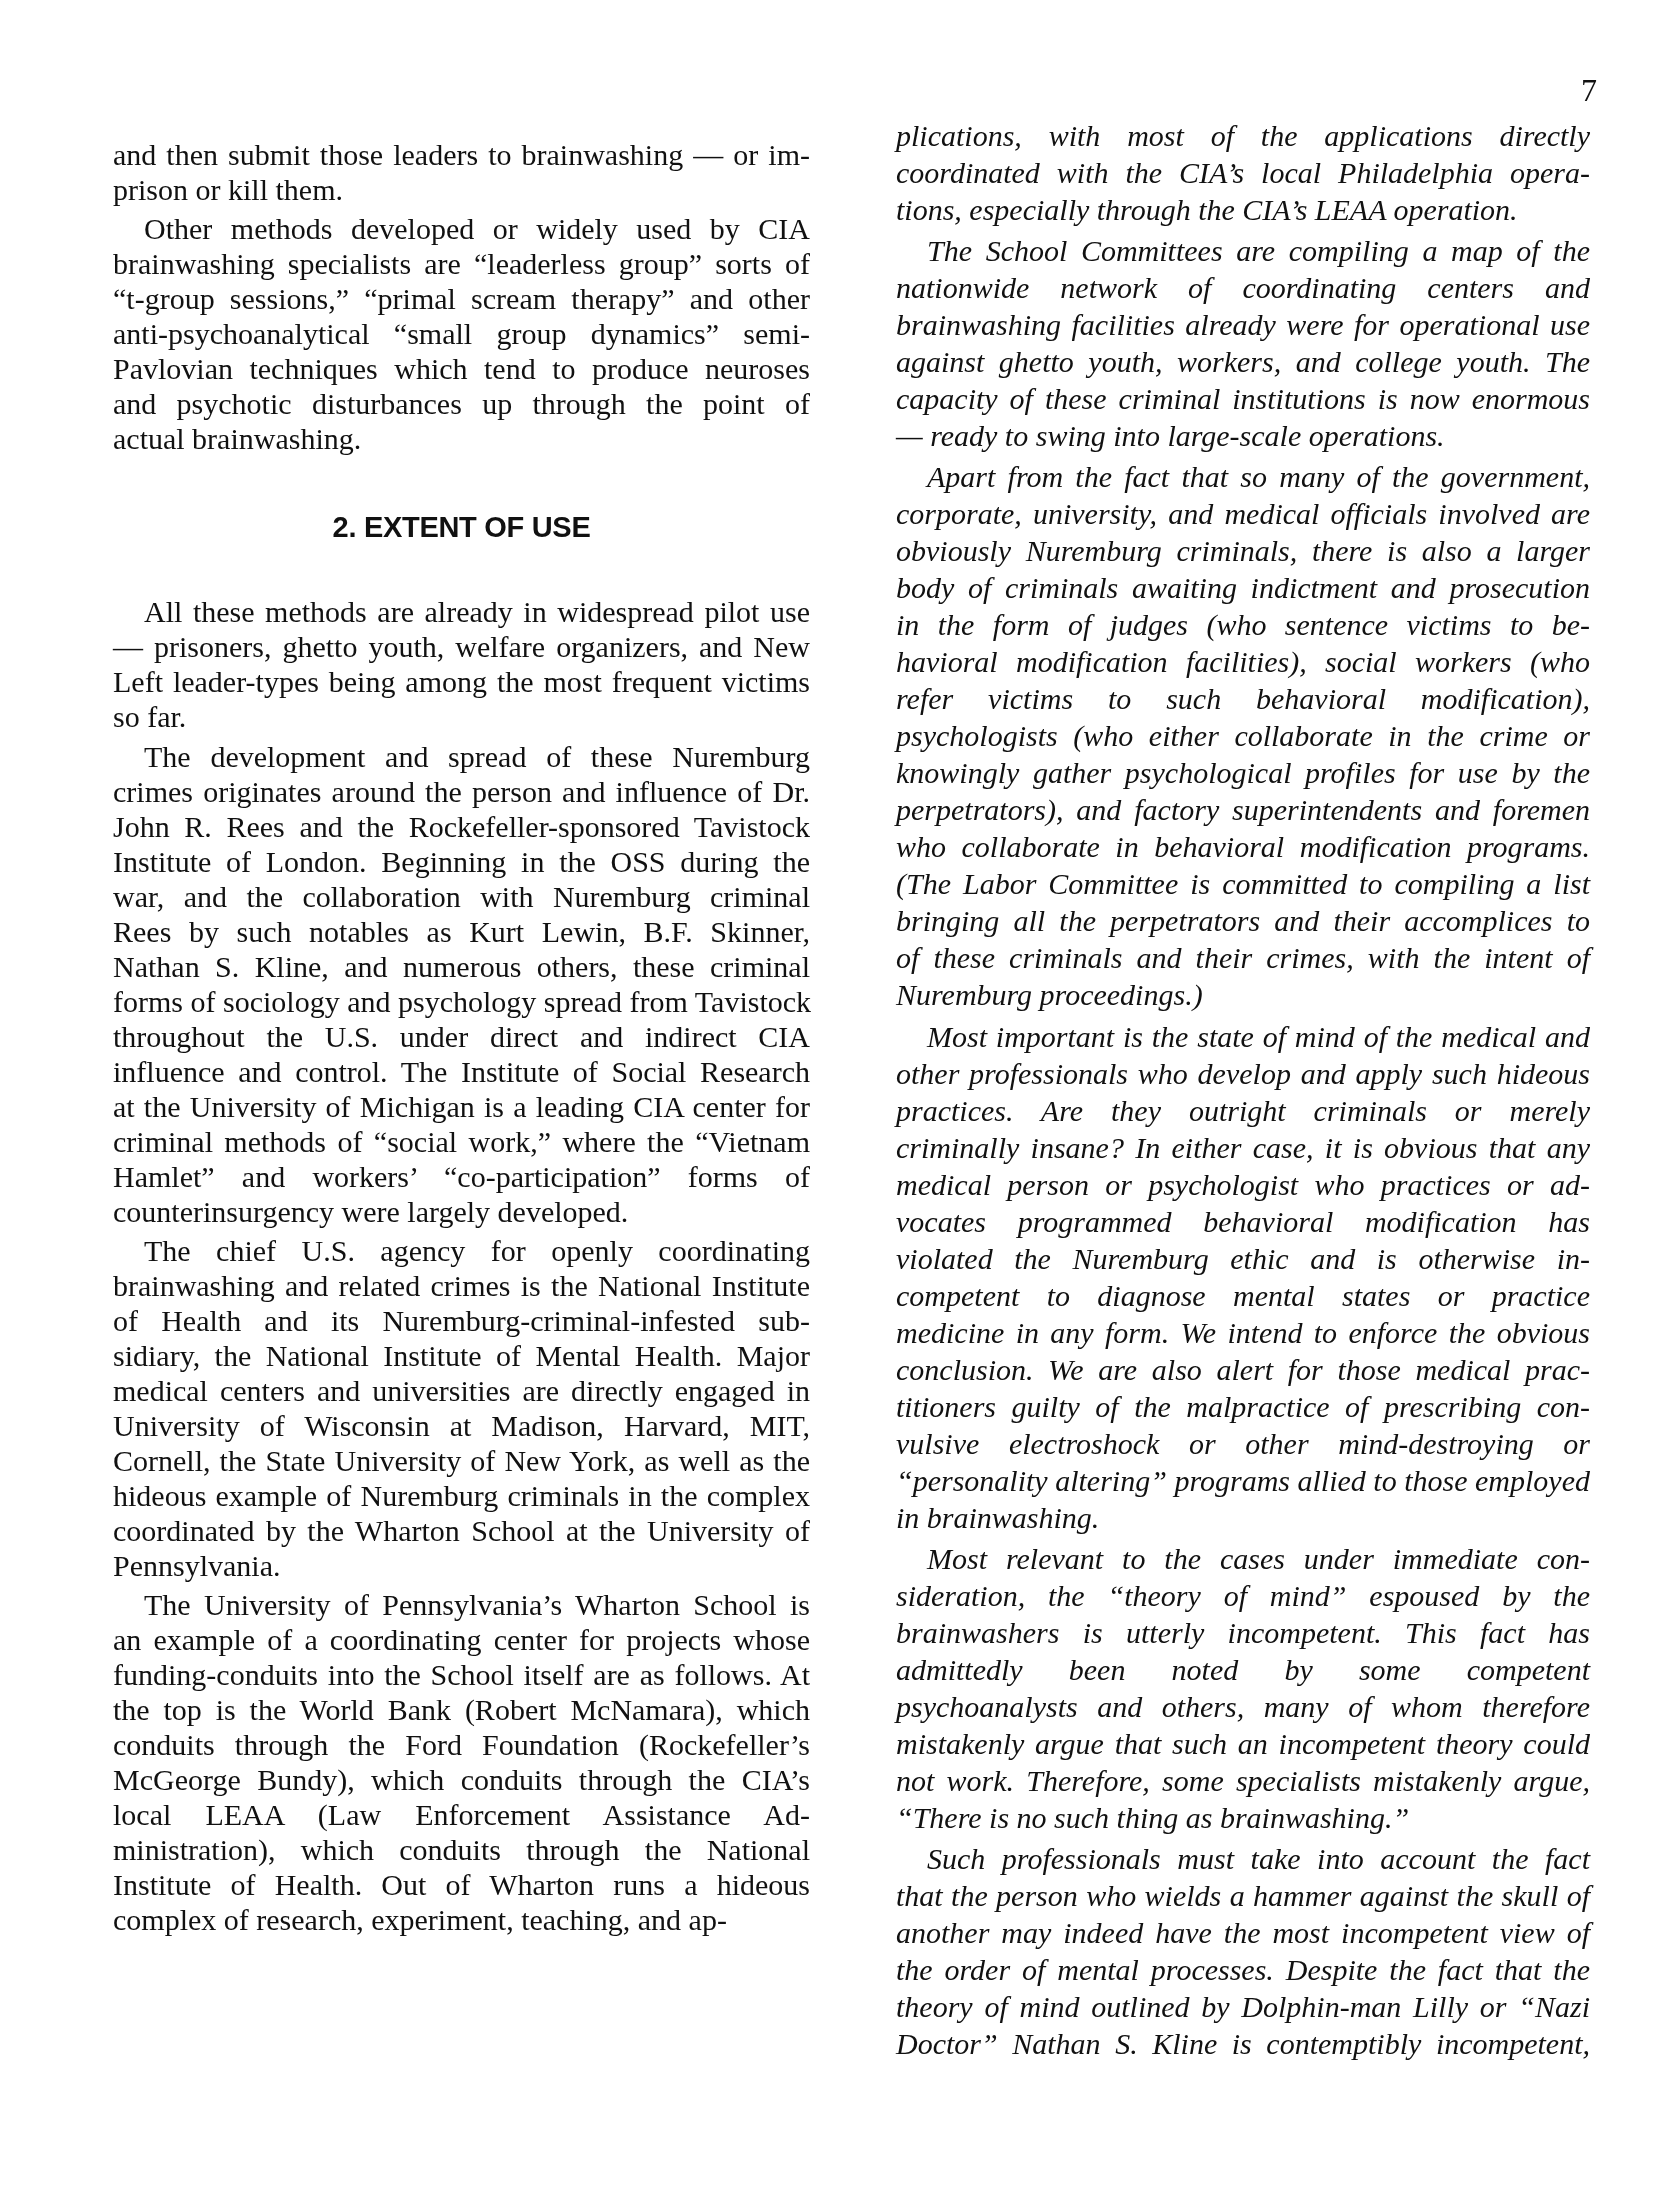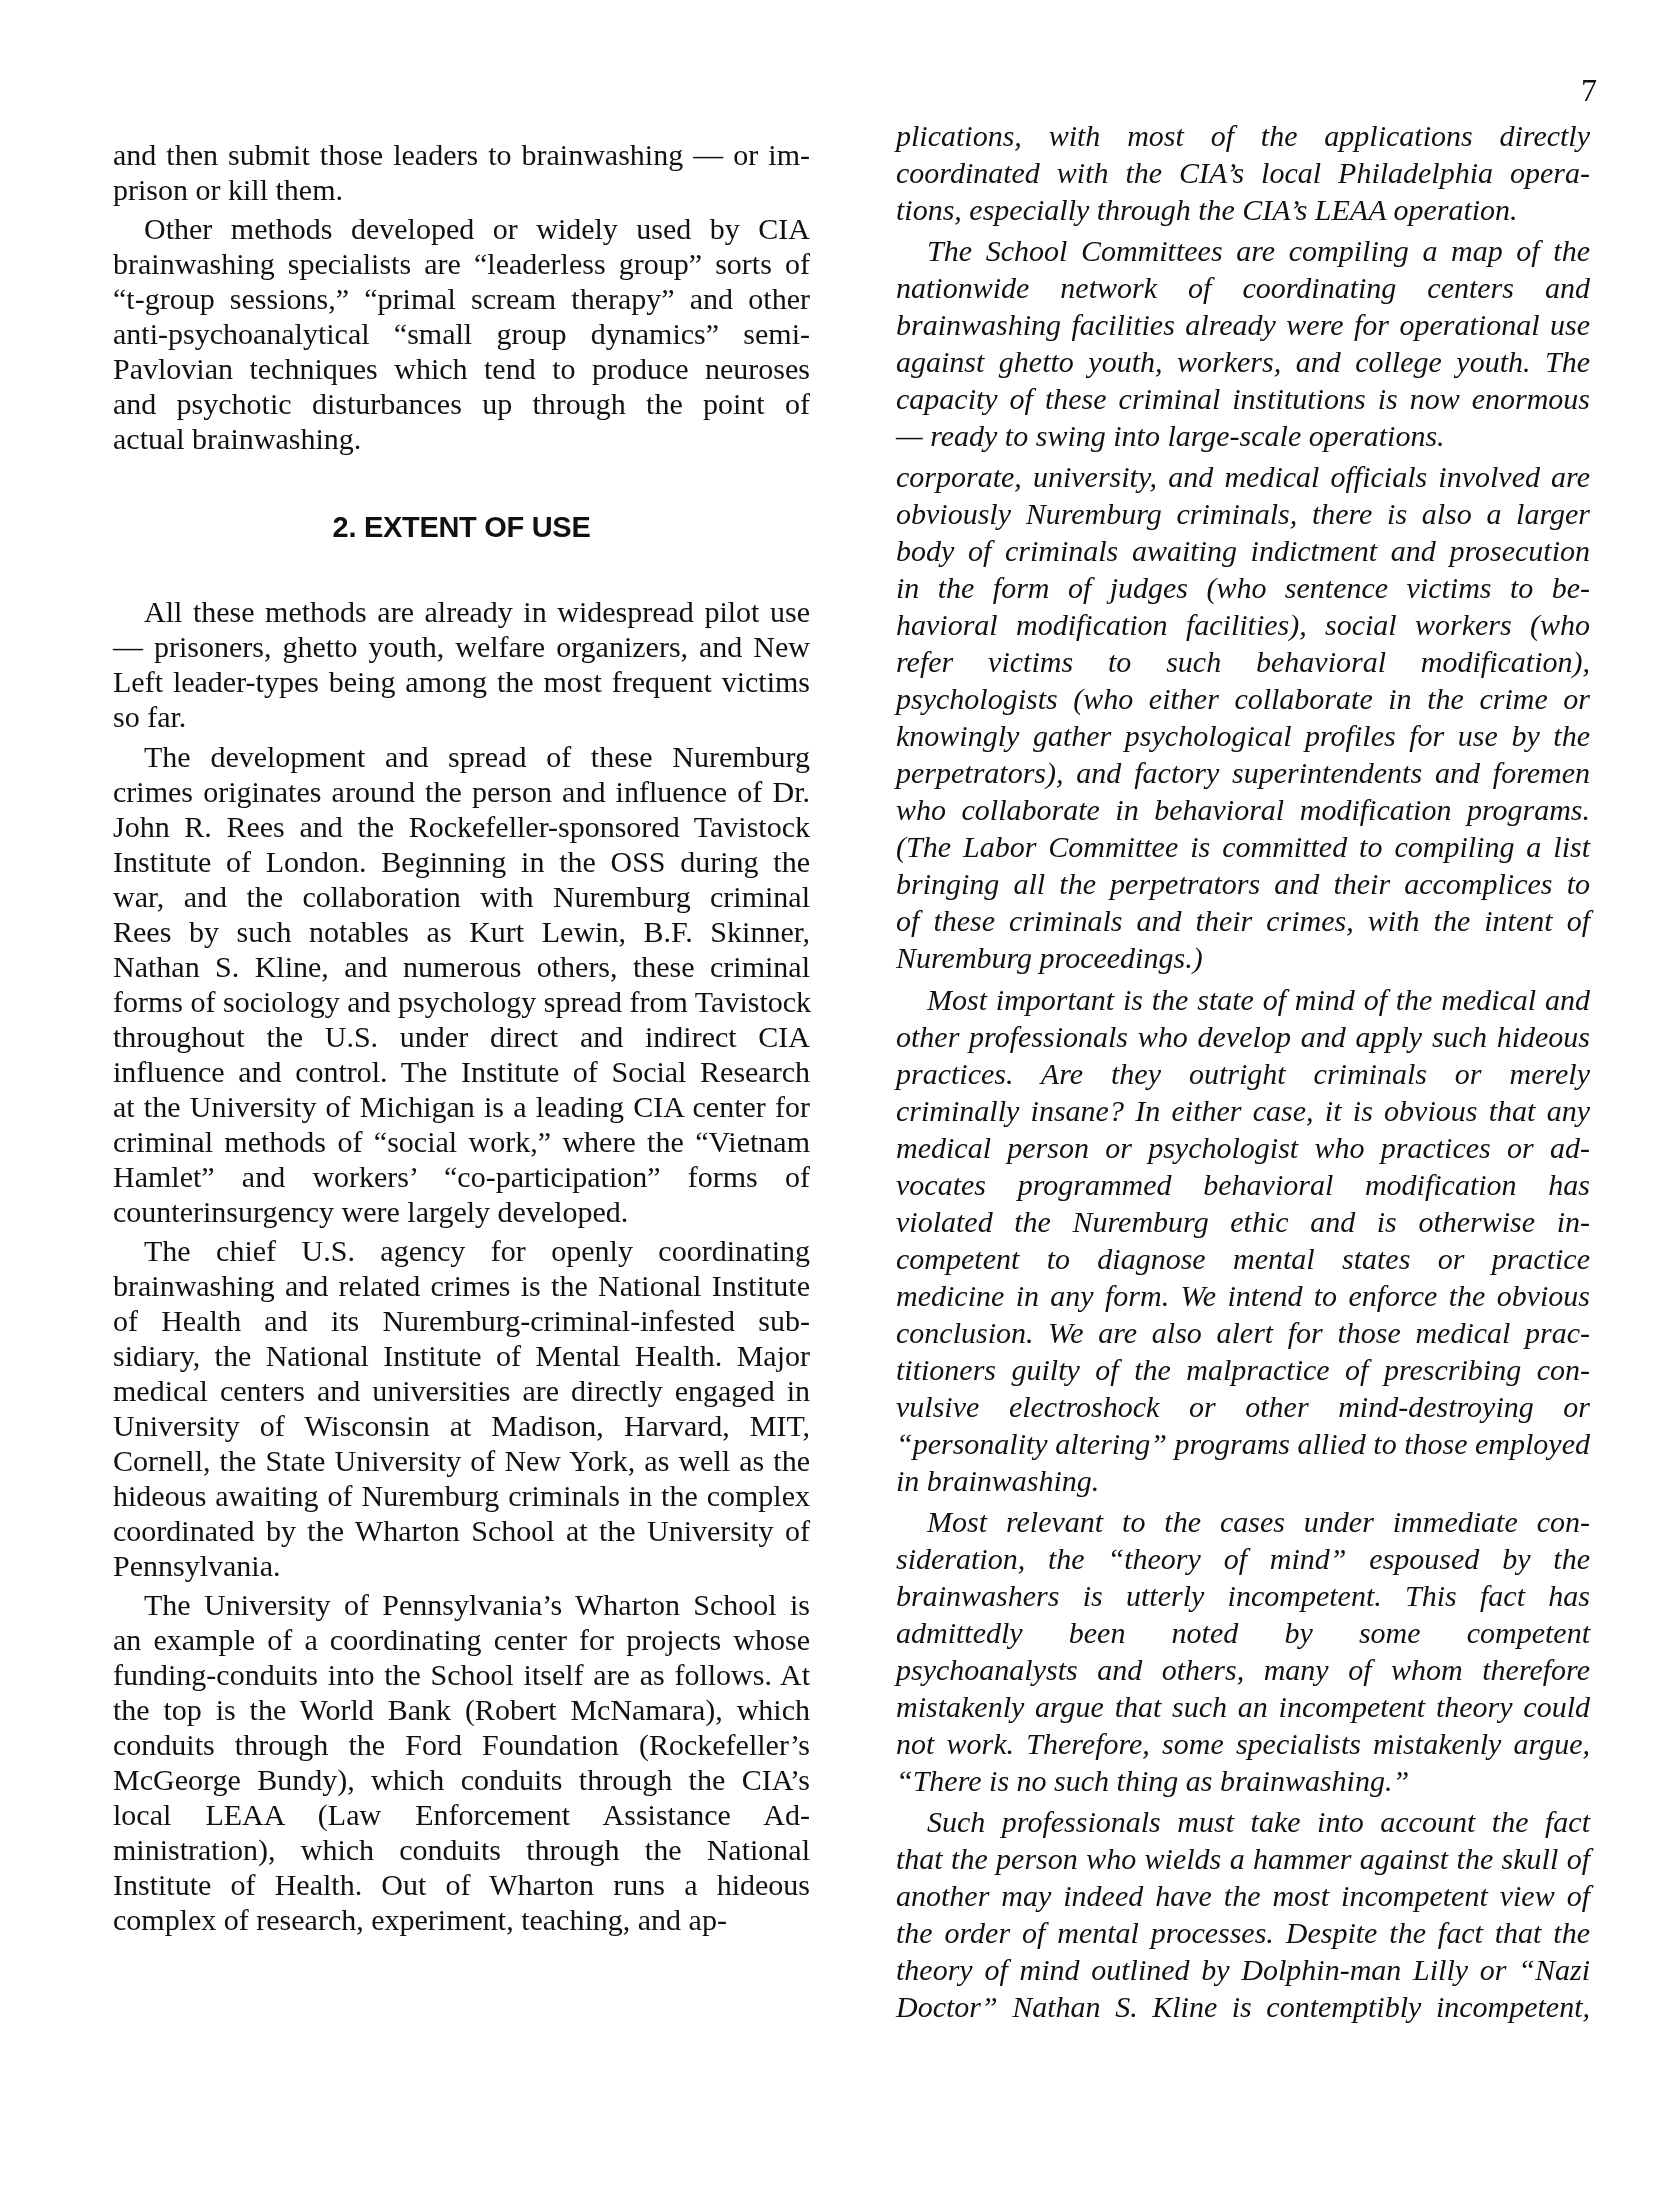--- a/index.html
+++ b/index.html
@@ -64,21 +64,21 @@
           <span class="line last">counterinsurgency were largely developed.</span>
         </div>
         <div class="para">
           <span class="line indent">The chief U.S. agency for openly coordinating</span>
           <span class="line">brainwashing and related crimes is the National Institute</span>
           <span class="line">of Health and its Nuremburg-criminal-infested sub-</span>
           <span class="line">sidiary, the National Institute of Mental Health. Major</span>
           <span class="line">medical centers and universities are directly engaged in</span>
           <span class="line">University of Wisconsin at Madison, Harvard, MIT,</span>
           <span class="line">Cornell, the State University of New York, as well as the</span>
-          <span class="line">hideous awaiting of Nuremburg criminals in the complex</span>
+          <span class="line">hideous example of Nuremburg criminals in the complex</span>
           <span class="line">coordinated by the Wharton School at the University of</span>
           <span class="line last">Pennsylvania.</span>
         </div>
         <div class="para">
           <span class="line indent">The University of Pennsylvania’s Wharton School is</span>
           <span class="line">an example of a coordinating center for projects whose</span>
           <span class="line">funding-conduits into the School itself are as follows. At</span>
           <span class="line">the top is the World Bank (Robert McNamara), which</span>
           <span class="line">conduits through the Ford Foundation (Rockefeller’s</span>
           <span class="line">McGeorge Bundy), which conduits through the CIA’s</span>
@@ -99,20 +99,21 @@
         </div>
         <div class="para">
           <span class="line indent">The School Committees are compiling a map of the</span>
           <span class="line">nationwide network of coordinating centers and</span>
           <span class="line">brainwashing facilities already were for operational use</span>
           <span class="line">against ghetto youth, workers, and college youth. The</span>
           <span class="line">capacity of these criminal institutions is now enormous</span>
           <span class="line last">— ready to swing into large-scale operations.</span>
         </div>
         <div class="para">
+          <span class="line indent">Apart from the fact that so many of the government,</span>
           <span class="line">corporate, university, and medical officials involved are</span>
           <span class="line">obviously Nuremburg criminals, there is also a larger</span>
           <span class="line">body of criminals awaiting indictment and prosecution</span>
           <span class="line">in the form of judges (who sentence victims to be-</span>
           <span class="line">havioral modification facilities), social workers (who</span>
           <span class="line">refer victims to such behavioral modification),</span>
           <span class="line">psychologists (who either collaborate in the crime or</span>
           <span class="line">knowingly gather psychological profiles for use by the</span>
           <span class="line">perpetrators), and factory superintendents and foremen</span>
           <span class="line">who collaborate in behavioral modification programs.</span>

